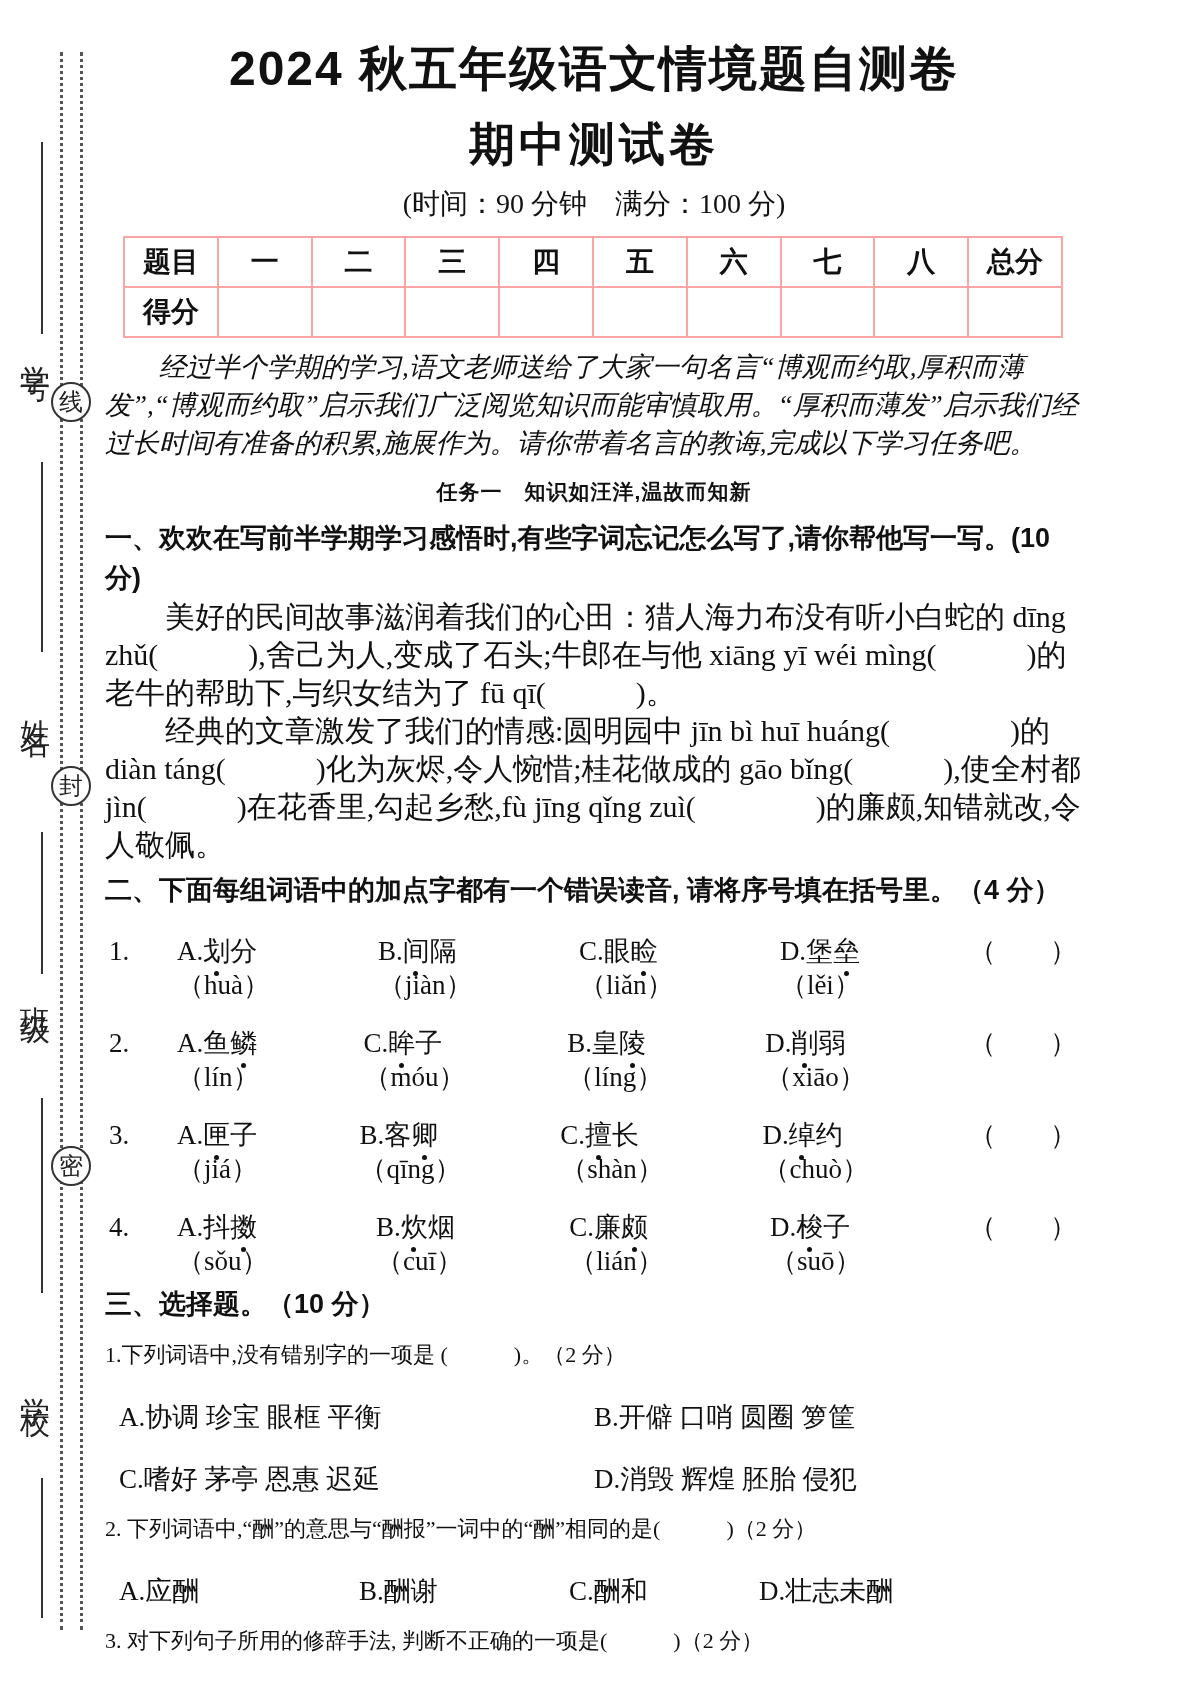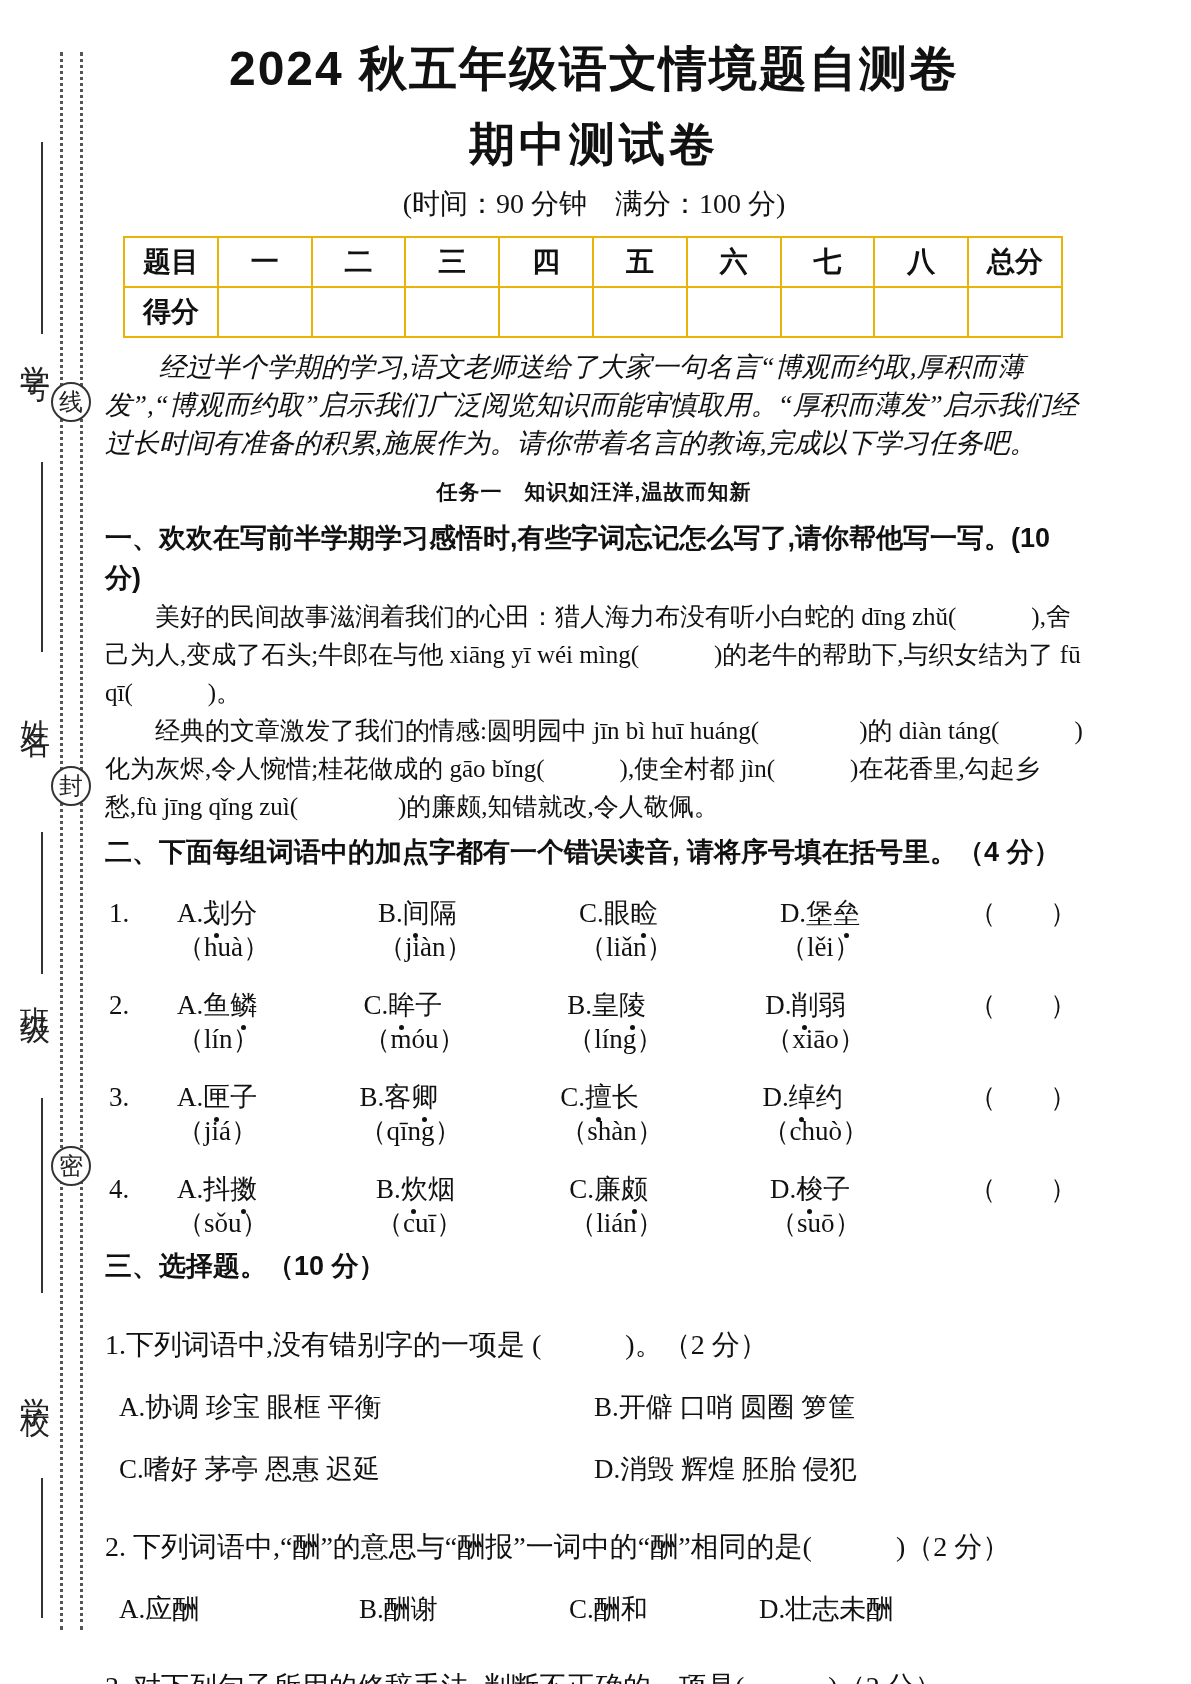--- a/index.html
+++ b/index.html
@@ -46,52 +46,52 @@
     font-size: 46px; line-height: 55px; letter-spacing: 4px;
     font-family: "Liberation Sans", sans-serif;
   }
   .meta { margin-top: 14px; text-align: center; font-size: 28px; line-height: 36px; }
 
   table.score-table {
     border-collapse: collapse; table-layout: fixed;
     width: 940px; margin: 14px 0 0 18px;
   }
   table.score-table td {
-    border: 2px solid #eab308; height: 50px; text-align: center;
+    border: 2px solid #fca5a5; height: 50px; text-align: center;
     font-size: 28px; padding: 0;
   }
   td.hdr { font-weight: bold; font-family: "Liberation Sans", sans-serif; }
 
   .intro { margin: 10px 0 0; font-size: 27px; line-height: 38px; text-indent: 2em; font-style: italic; }
   .task-heading {
     margin-top: 10px; text-align: center; font-weight: bold;
     font-size: 21px; line-height: 40px;
     font-family: "Liberation Sans", sans-serif; letter-spacing: 1px;
   }
   .q-title {
     margin-top: 6px; font-weight: bold; font-size: 27px; line-height: 40px;
     font-family: "Liberation Sans", sans-serif;
   }
-  .para { margin: 0; font-size: 25px; line-height: 38px; text-indent: 2em; }
+  .para { margin: 0; font-size: 30px; line-height: 38px; text-indent: 2em; }
 
   .q2-row {
     display: flex; align-items: baseline; gap: 30px;
     font-size: 27px; line-height: 34px; margin-top: 24px; padding-left: 4px;
   }
   .q2-row:first-of-type { margin-top: 14px; }
   .q2-num { width: 38px; flex: 0 0 auto; }
   .q2-answer { margin-left: auto; padding-right: 6px; }
   .dotchar { position: relative; display: inline-block; }
   .dotchar::after {
     content: ""; position: absolute; left: 50%; bottom: -8px;
     width: 5px; height: 5px; margin-left: -3px;
     border-radius: 50%; background: #111;
   }
 
-  .q3-line { font-size: 28px; line-height: 38px; margin-top: 40px; }
+  .q3-line { font-size: 22px; line-height: 38px; margin-top: 12px; }
   .two-col { display: flex; font-size: 27px; line-height: 38px; margin-top: 24px; }
   .two-col .col-left { width: 50%; padding-left: 14px; }
   .two-col .col-right { flex: 1; }
   .opt-row { display: flex; font-size: 27px; line-height: 38px; margin-top: 24px; padding-left: 14px; }
   .opt-row .o1 { width: 240px; }
   .opt-row .o2 { width: 210px; }
   .opt-row .o3 { width: 190px; }
 </style>
 </head>
 <body>

